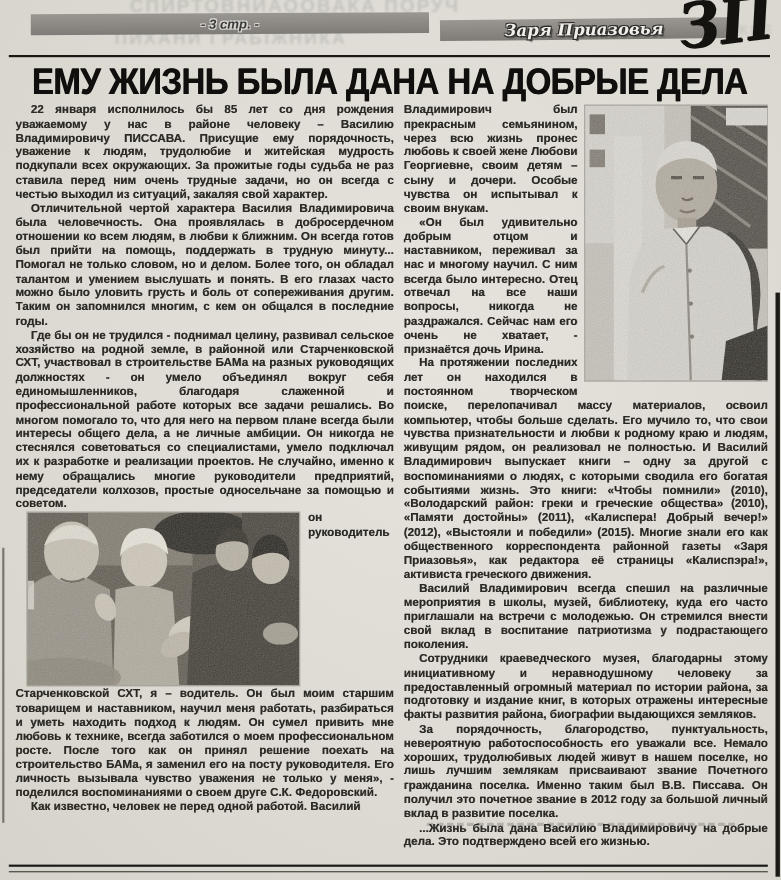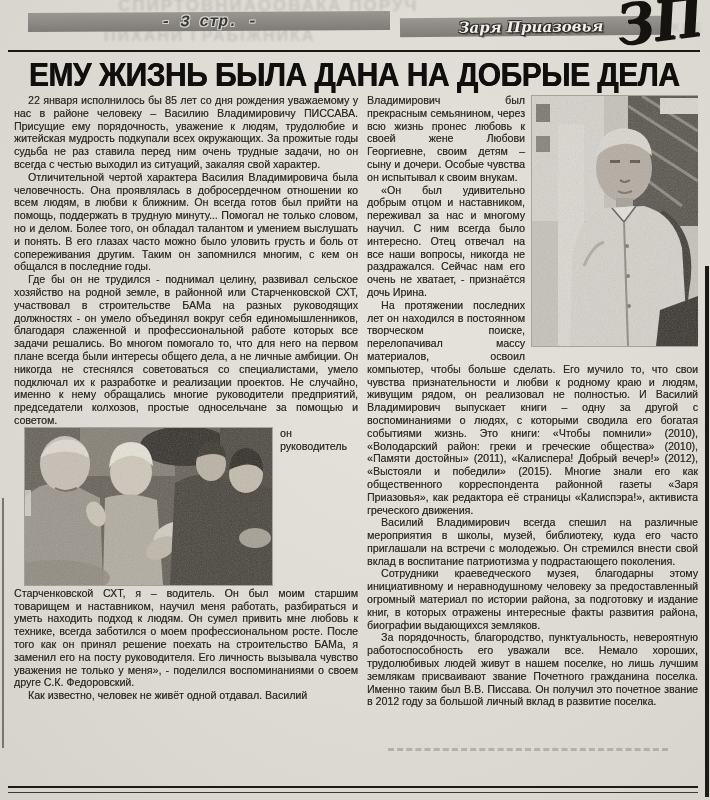--- a/index.html
+++ b/index.html
@@ -27,22 +27,22 @@
   .ghost2{left:104px;top:27px;font-size:16px;}
   .ghost3{right:6px;top:20px;font-size:13px;opacity:.28;}
   .bar{
     position:absolute;height:19px;
     background:linear-gradient(180deg,#9a9792 0%,#8b8883 55%,#7f7c77 100%);
     display:flex;align-items:center;justify-content:center;
   }
   .bar-left{left:28px;top:12px;width:362px;transform:rotate(-.3deg);}
   .bar-right{left:400px;top:17px;width:262px;transform:rotate(-.6deg);}
   .bar-left .bar-text{
-    font-family:Liberation Mono, monospace;
-    font-style:italic;font-weight:bold;font-size:16px;color:#3a3a38;
+    font-family:Liberation Sans, sans-serif;
+    font-style:italic;font-weight:bold;font-size:12px;color:#3a3a38;
     text-shadow:1px 1px 0 #d8d6d2,-1px -1px 0 #d8d6d2,1px -1px 0 #d8d6d2,-1px 1px 0 #d8d6d2;
   }
   .bar-right .bar-text{
     font-family:"DejaVu Serif", serif;
     font-style:italic;font-weight:bold;font-size:15px;color:#f1efec;
     text-shadow:1px 1px 0 #2f2d2a,-1px -1px 0 #2f2d2a,1px -1px 0 #2f2d2a,-1px 1px 0 #2f2d2a,2px 2px 1px #55534f;
   }
   .zp-logo{
     position:absolute;right:4px;top:-8px;
     font-family:"DejaVu Serif", serif;
@@ -70,21 +70,21 @@
   .columns{
     position:absolute;left:14px;top:94px;width:684px;height:694px;
     display:flex;overflow:hidden;
   }
   .col{box-sizing:border-box;}
   .col-left{width:344px;margin-right:9px;}
   .col-right{width:331px;}
   .col p{
     margin:0;
     font-size:10.6px;line-height:12.8px;
-    font-weight:normal;
+    font-weight:bold;
     text-align:justify;
     color:#2b2924;
     text-shadow:.3px 0 0 rgba(43,41,36,.55);
   }
   .col p.indent{text-indent:14px;}
   
   .photo{position:relative;overflow:hidden;background:#b9b5ac;}
   .photo svg{display:block;}
   .group-photo{
     float:left;width:247px;height:157px;
@@ -181,21 +181,21 @@
           <path d="M204,42 Q206,20 222,20 Q238,22 238,44 Q228,30 204,42 Z" fill="#2e2b26"></path>
           <ellipse cx="230" cy="110" rx="16" ry="10" fill="#a59f92"></ellipse>
 
           <ellipse cx="30" cy="150" rx="55" ry="18" fill="#8d877b" opacity=".8"></ellipse>
 
           <rect x="0" y="62" width="6" height="26" fill="#ddd9d0" opacity=".8"></rect>
           <rect width="247" height="157" filter="url(#grainG)" opacity=".28"></rect>
         </svg>
       </div>
       <p>он руководитель Старченковской СХТ, я – водитель. Он был моим старшим товарищем и наставником, научил меня работать, разбираться и уметь находить подход к людям. Он сумел привить мне любовь к технике, всегда заботился о моем профессиональном росте. После того как он принял решение поехать на строительство БАМа, я заменил его на посту руководителя. Его личность вызывала чувство уважения не только у меня», - поделился воспоминаниями о своем друге С.К. Федоровский.</p>
-      <p class="indent">Как известно, человек не живёт одной отдавал. Василий</p>
+      <p class="indent">Как известно, человек не перед одной работой. Василий</p>
     </div>
 
     <div class="col col-right">
 
       <div class="photo portrait-photo">
         <svg width="166" height="250" viewBox="0 0 166 250" xmlns="http://www.w3.org/2000/svg">
           <defs>
             <filter id="grainP">
                 <feTurbulence type="fractalNoise" baseFrequency="0.9" numOctaves="2"></feTurbulence>
                 <feColorMatrix type="saturate" values="0"></feColorMatrix>
@@ -234,20 +234,21 @@
           <path d="M128,214 L166,200 L166,250 L124,250 Z" fill="#35322c"></path>
           <rect width="166" height="250" filter="url(#grainP)" opacity=".3"></rect>
         </svg>
       </div>
       <p>Владимирович был прекрасным семьянином, через всю жизнь пронес любовь к своей жене Любови Георгиевне, своим детям – сыну и дочери. Особые чувства он испытывал к своим внукам.</p>
       <p class="indent">«Он был удивительно добрым отцом и наставником, переживал за нас и многому научил. С ним всегда было интересно. Отец отвечал на все наши вопросы, никогда не раздражался. Сейчас нам его очень не хватает, - признаётся дочь Ирина.</p>
       <p class="indent">На протяжении последних лет он находился в постоянном творческом поиске, перелопачивал массу материалов, освоил компьютер, чтобы больше сделать. Его мучило то, что свои чувства признательности и любви к родному краю и людям, живущим рядом, он реализовал не полностью. И Василий Владимирович выпускает книги – одну за другой с воспоминаниями о людях, с которыми сводила его богатая событиями жизнь. Это книги: «Чтобы помнили» (2010), «Володарский район: греки и греческие общества» (2010), «Памяти достойны» (2011), «Калиспера! Добрый вечер!» (2012), «Выстояли и победили» (2015). Многие знали его как общественного корреспондента районной газеты «Заря Приазовья», как редактора её страницы «Калиспэра!», активиста греческого движения.</p>
       <p class="indent">Василий Владимирович всегда спешил на различные мероприятия в школы, музей, библиотеку, куда его часто приглашали на встречи с молодежью. Он стремился внести свой вклад в воспитание патриотизма у подрастающего поколения.</p>
       <p class="indent">Сотрудники краеведческого музея, благодарны этому инициативному и неравнодушному человеку за предоставленный огромный материал по истории района, за подготовку и издание книг, в которых отражены интересные факты развития района, биографии выдающихся земляков.</p>
       <p class="indent">За порядочность, благородство, пунктуальность, невероятную работоспособность его уважали все. Немало хороших, трудолюбивых людей живут в нашем поселке, но лишь лучшим землякам присваивают звание Почетного гражданина поселка. Именно таким был В.В. Писсава. Он получил это почетное звание в 2012 году за большой личный вклад в развитие поселка.</p>
+      <p class="indent">...Жизнь была дана Василию Владимировичу на добрые дела. Это подтверждено всей его жизнью.</p>
 
     </div>
   </div>
 
   <div class="dash-remnant"></div>
   <div class="bottom-rule"></div>
   <div class="bottom-rule2"></div>
   <div class="edge-right"></div>
   <div class="edge-left"></div>
 

